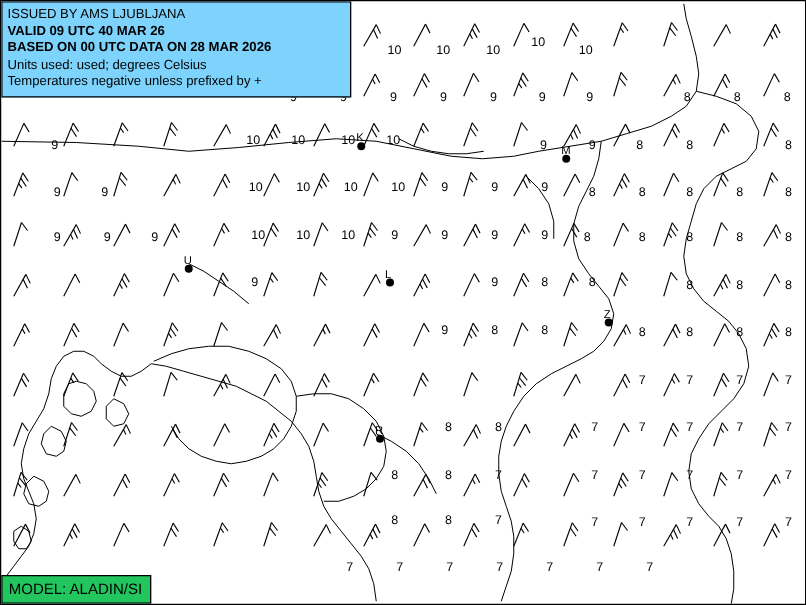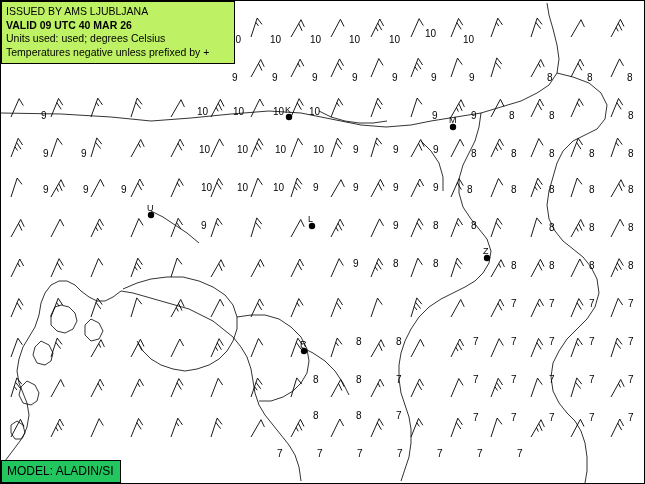--- a/index.html
+++ b/index.html
@@ -1,21 +1,21 @@
 <!DOCTYPE html>
 <html><head>
 <meta charset="utf-8">
 <style>
   html,body{margin:0;padding:0;background:#ffffff;}
   body{width:645px;height:484px;font-family:"Liberation Sans",sans-serif;}
   #map{position:relative;width:645px;height:484px;overflow:hidden;background:#fff;border:1px solid #000;box-sizing:border-box;}
   svg.layer{position:absolute;left:0;top:0;width:645px;height:484px;}
   .legend{
-    position:absolute;left:0;top:0;width:234px;
-    background:#bef264;border:1px solid #000;
+    position:absolute;left:0;top:0;width:280px;
+    background:#7dd3fc;border:1px solid #000;
     padding:3px 4px 4px 4px;box-sizing:border-box;
     font-size:10.5px;line-height:13.5px;color:#000;
     z-index:40;
   }
   .legend div{white-space:nowrap;}
   .legend .b{font-weight:bold;}
   .model{
     position:absolute;left:0;bottom:0;
     background:#22c55e;border:1px solid #000;
     padding:3px 6px 4px 5px;box-sizing:border-box;
@@ -975,18 +975,19 @@
         <circle cx="486" cy="257" r="3.2" fill="#000"></circle>
         <text x="482" y="253" class="stn">Z</text>
         <circle cx="303" cy="350" r="3.2" fill="#000"></circle>
         <text x="299" y="346" class="stn">R</text>
       </g>
   </svg>
 
   <div class="legend">
     <div>ISSUED BY AMS LJUBLJANA</div>
     <div class="b">VALID 09 UTC 40 MAR 26</div>
+    <div class="b">BASED ON 00 UTC DATA ON 28 MAR 2026</div>
     <div>Units used: used; degrees Celsius</div>
     <div>Temperatures negative unless prefixed by +</div>
   </div>
 
   <div class="model">MODEL: ALADIN/SI</div>
 </div>
 
 </body></html>

